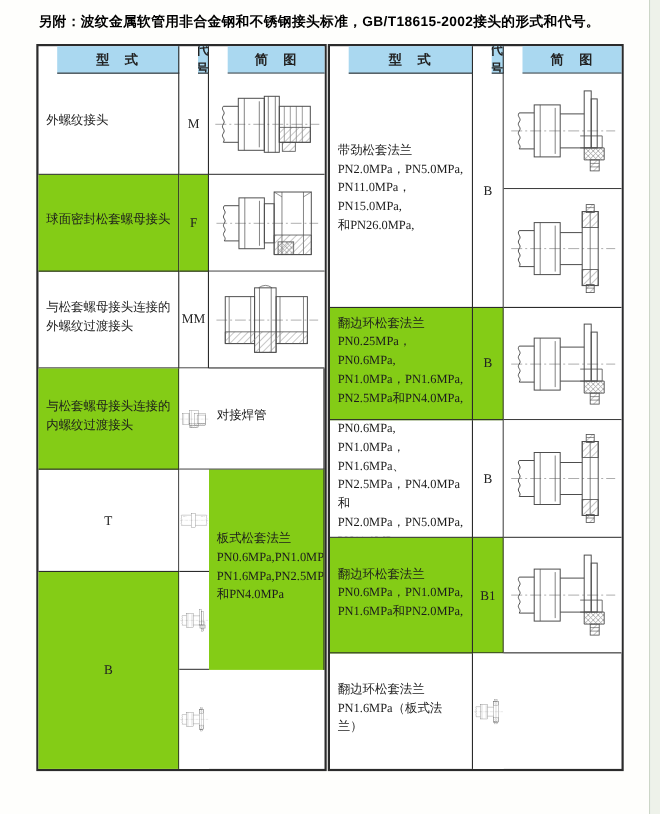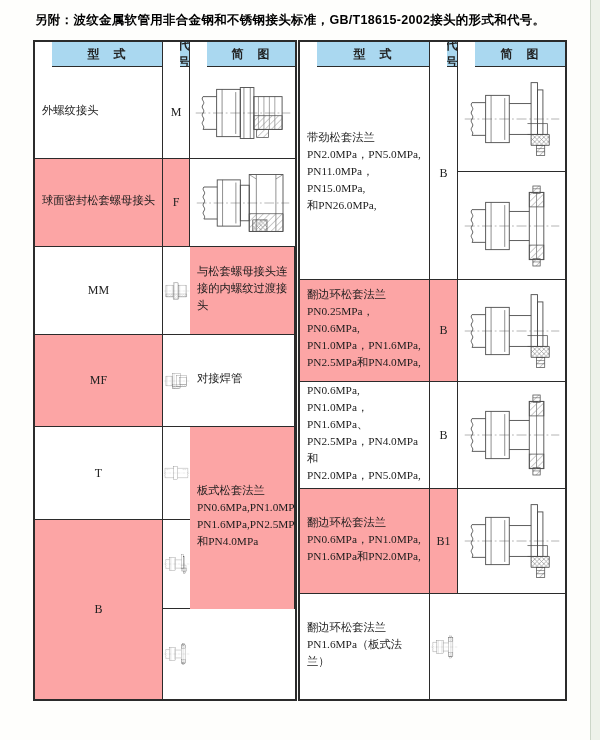--- a/index.html
+++ b/index.html
@@ -33,21 +33,21 @@
   .hdr{
     justify-content:center;background:#aad8f0;
     font-weight:bold;font-size:12px;letter-spacing:1px;color:#222;margin-left:17px;
   }
   .type-cell{
     padding:0 5px 4px 7px;font-size:11.3px;line-height:17px;
     white-space:pre-line;text-align:left;
   }
   .code-cell{justify-content:center;font-size:12px;color:#222;}
   .diag-cell{justify-content:center;background:#fff;}
-  .hl{background:#fca5a5;}
+  .hl{background:#84cc16;}
   .span2{grid-row:span 2;}
   svg.diag{color:#4d4d4d;display:block;}
   .hidden-defs{position:absolute;width:0;height:0;overflow:hidden;}
 </style>
 </head>
 <body>
 
 <svg class="hidden-defs" aria-hidden="true">
   <defs>
     <pattern id="hatch" width="5" height="5" patternUnits="userSpaceOnUse" patternTransform="rotate(45)">
@@ -182,29 +182,29 @@
   </div>
 
   <div class="cell type-cell hl">球面密封松套螺母接头</div>
   <div class="cell code-cell hl">F</div>
   <div class="cell diag-cell last-col">
     <svg class="diag" width="100" height="80" viewBox="0 0 110 90">
         <use href="#sym-union-nut"></use>
       </svg>
   </div>
 
+  <div class="cell type-cell">与松套螺母接头连接的外螺纹过渡接头</div>
   <div class="cell code-cell">MM</div>
   <div class="cell diag-cell last-col">
     <svg class="diag" width="100" height="80" viewBox="0 0 110 90">
         <use href="#sym-nipple"></use>
       </svg>
   </div>
 
   <div class="cell type-cell hl">与松套螺母接头连接的内螺纹过渡接头</div>
-  <div class="cell code-cell hl">MF</div>
   <div class="cell diag-cell last-col">
     <svg class="diag" width="100" height="84" viewBox="0 0 110 90">
         <use href="#sym-nut-adapter"></use>
       </svg>
   </div>
 
   <div class="cell type-cell">对接焊管</div>
   <div class="cell code-cell">T</div>
   <div class="cell diag-cell last-col">
     <svg class="diag" width="100" height="84" viewBox="0 0 110 90">

